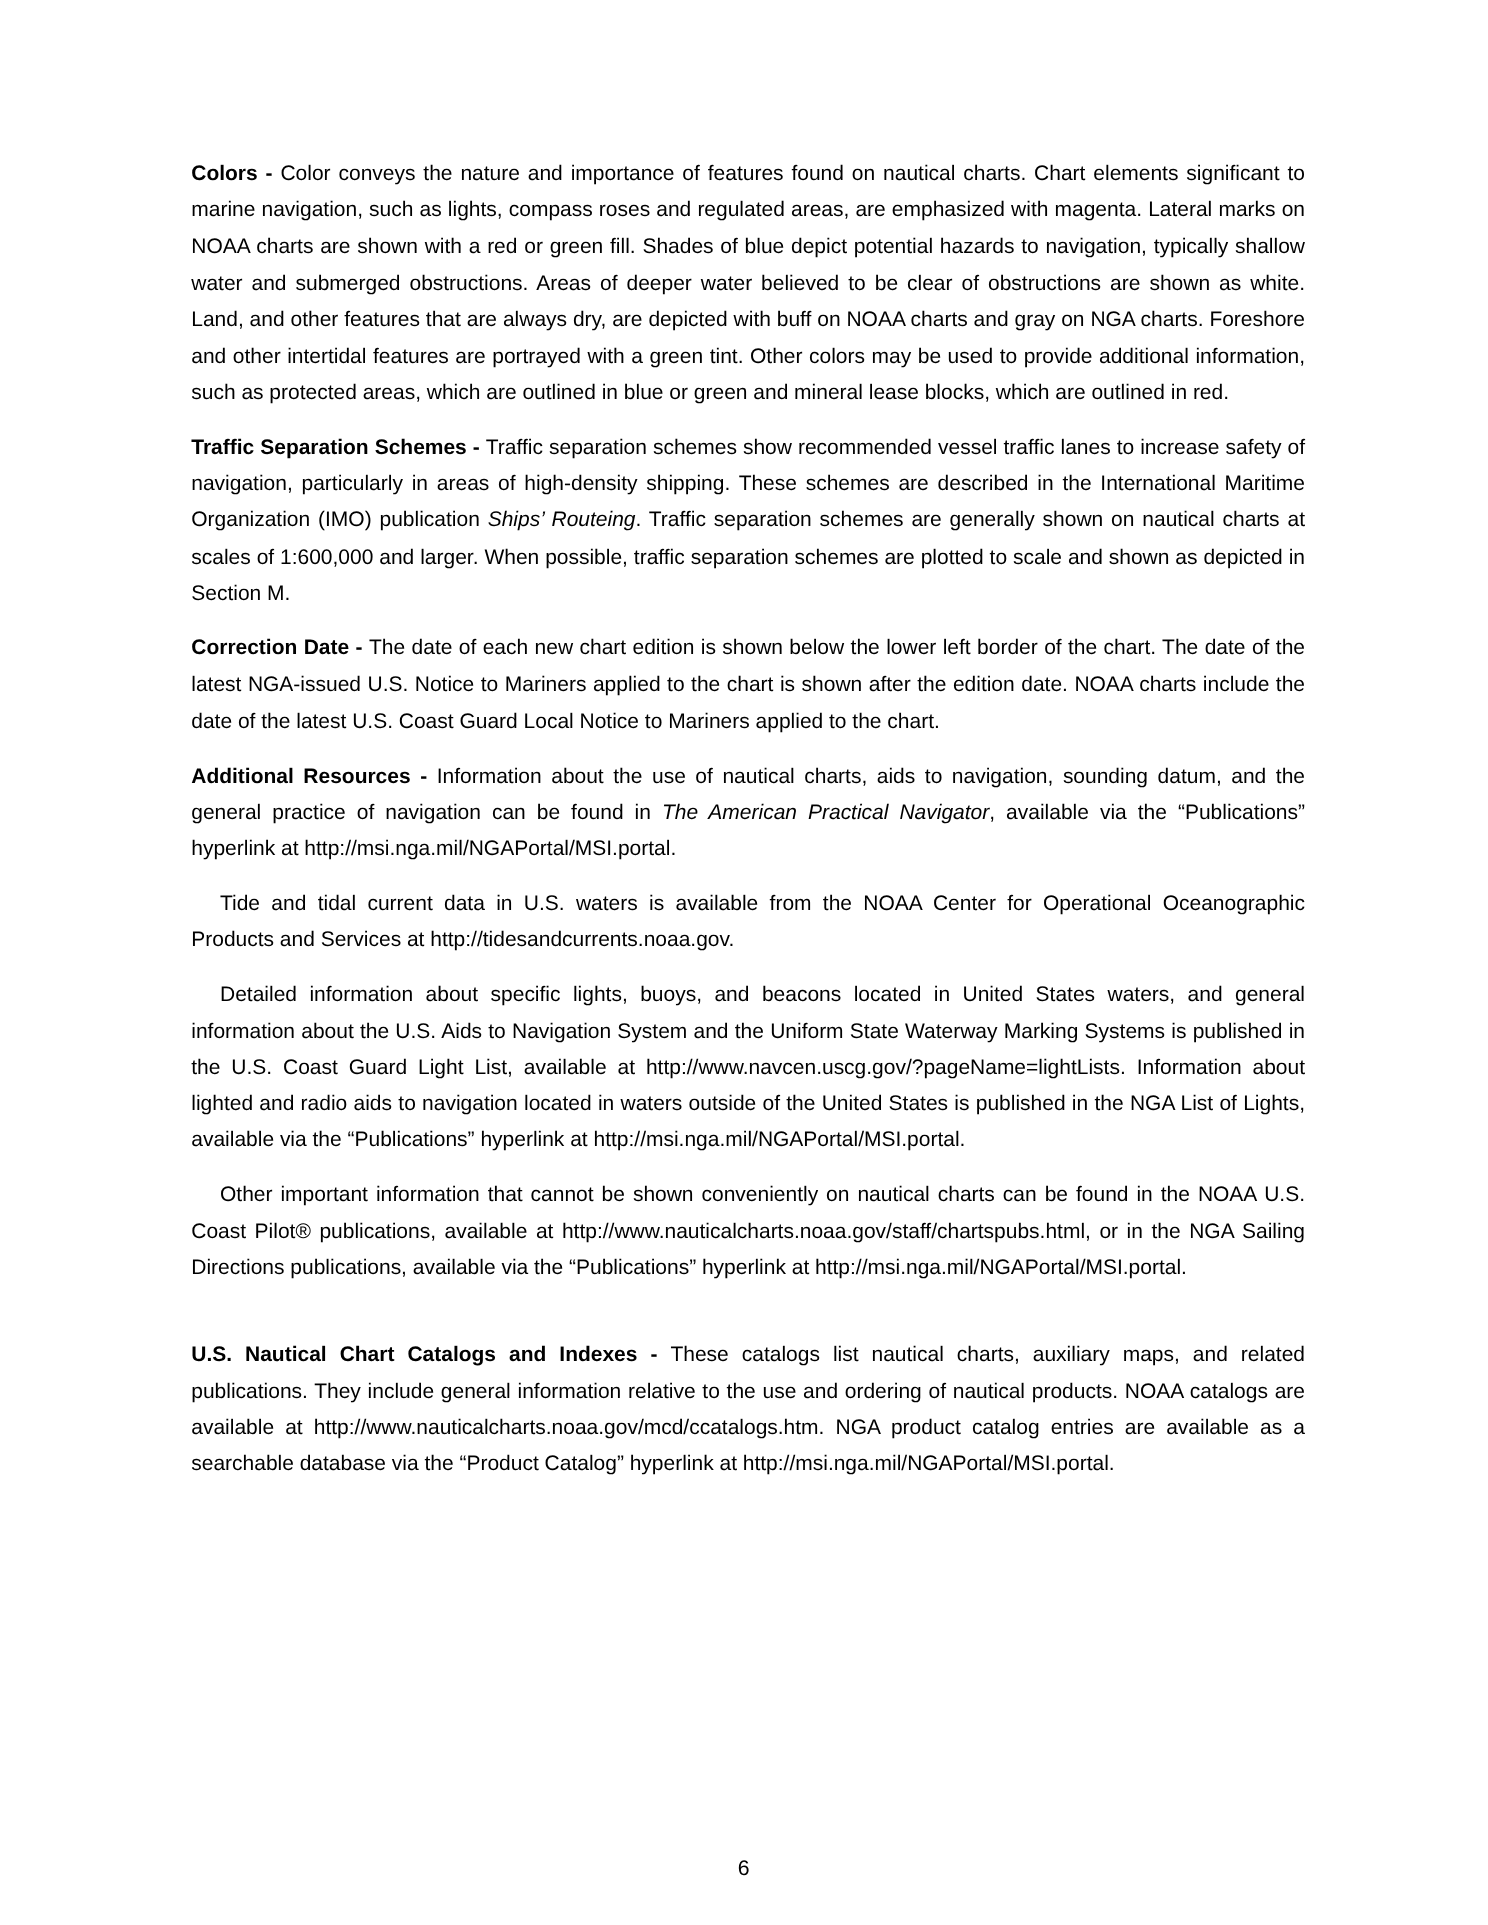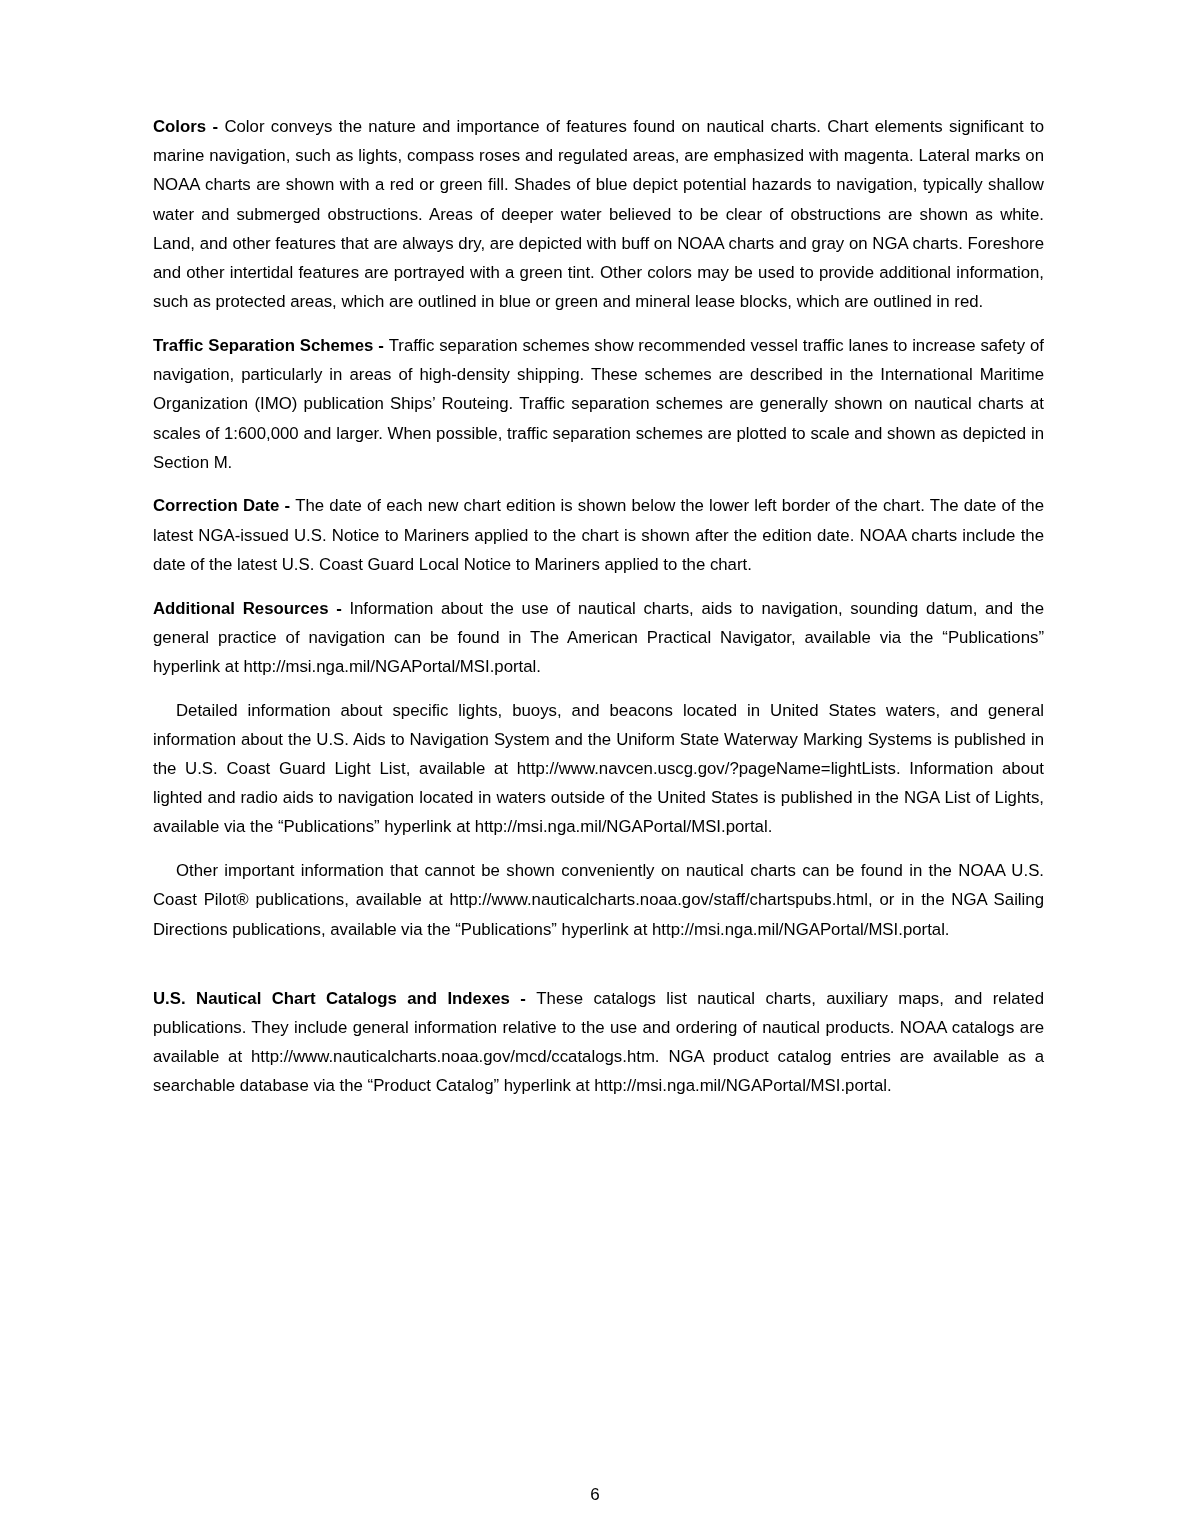--- a/index.html
+++ b/index.html
@@ -15,39 +15,39 @@
     color: #000000;
   }
   .page {
     position: absolute;
     inset: 0;
     background: #ffffff;
   }
   .content {
     position: absolute;
     left: 153px;
-    top: 112px;
+    top: 124px;
     width: 891px;
   }
   p.para {
     font-size: 16.8px;
     line-height: 29.2px;
     color: #000000;
     text-align: justify;
     margin: 0 0 14.5px 0;
     padding: 0;
   }
   p.para.indent {
     text-indent: 23px;
   }
   p.para.gap-before {
     margin-top: 40px;
   }
   .seg-bold { font-weight: bold; }
-  .seg-italic { }
+  .seg-italic { font-style: italic; }
   .page-footer {
     position: absolute;
     top: 1484px;
     left: 0;
     width: 100%;
     text-align: center;
   }
   .page-footer span {
     font-size: 17px;
     line-height: 22px;
@@ -56,20 +56,21 @@
 </style>
 </head>
 <body>
 
 <div class="page">
   <main class="content" id="document-body">
       <p class="para"><span class="seg-bold">Colors - </span><span class="seg-normal">Color conveys the nature and importance of features found on nautical charts. Chart elements significant to marine navigation, such as lights, compass roses and regulated areas, are emphasized with magenta. Lateral marks on NOAA charts are shown with a red or green fill. Shades of blue depict potential hazards to navigation, typically shallow water and submerged obstructions. Areas of deeper water believed to be clear of obstructions are shown as white. Land, and other features that are always dry, are depicted with buff on NOAA charts and gray on NGA charts. Foreshore and other intertidal features are portrayed with a green tint. Other colors may be used to provide additional information, such as protected areas, which are outlined in blue or green and mineral lease blocks, which are outlined in red.</span></p>
       <p class="para"><span class="seg-bold">Traffic Separation Schemes - </span><span class="seg-normal">Traffic separation schemes show recommended vessel traffic lanes to increase safety of navigation, particularly in areas of high-density shipping. These schemes are described in the International Maritime Organization (IMO) publication </span><span class="seg-italic">Ships’ Routeing</span><span class="seg-normal">. Traffic separation schemes are generally shown on nautical charts at scales of 1:600,000 and larger. When possible, traffic separation schemes are plotted to scale and shown as depicted in Section M.</span></p>
       <p class="para"><span class="seg-bold">Correction Date - </span><span class="seg-normal">The date of each new chart edition is shown below the lower left border of the chart. The date of the latest NGA-issued U.S. Notice to Mariners applied to the chart is shown after the edition date. NOAA charts include the date of the latest U.S. Coast Guard Local Notice to Mariners applied to the chart.</span></p>
       <p class="para"><span class="seg-bold">Additional Resources - </span><span class="seg-normal">Information about the use of nautical charts, aids to navigation, sounding datum, and the general practice of navigation can be found in </span><span class="seg-italic">The American Practical Navigator</span><span class="seg-normal">, available via the “Publications” hyperlink at http://msi.nga.mil/NGAPortal/MSI.portal.</span></p>
+      <p class="para indent"><span class="seg-normal">Tide and tidal current data in U.S. waters is available from the NOAA Center for Operational Oceanographic Products and Services at http://tidesandcurrents.noaa.gov.</span></p>
       <p class="para indent"><span class="seg-normal">Detailed information about specific lights, buoys, and beacons located in United States waters, and general information about the U.S. Aids to Navigation System and the Uniform State Waterway Marking Systems is published in the U.S. Coast Guard Light List, available at http://www.navcen.uscg.gov/?pageName=lightLists. Information about lighted and radio aids to navigation located in waters outside of the United States is published in the NGA List of Lights, available via the “Publications” hyperlink at http://msi.nga.mil/NGAPortal/MSI.portal.</span></p>
       <p class="para indent"><span class="seg-normal">Other important information that cannot be shown conveniently on nautical charts can be found in the NOAA U.S. Coast Pilot® publications, available at http://www.nauticalcharts.noaa.gov/staff/chartspubs.html, or in the NGA Sailing Directions publications, available via the “Publications” hyperlink at http://msi.nga.mil/NGAPortal/MSI.portal.</span></p>
       <p class="para gap-before"><span class="seg-bold">U.S. Nautical Chart Catalogs and Indexes - </span><span class="seg-normal">These catalogs list nautical charts, auxiliary maps, and related publications. They include general information relative to the use and ordering of nautical products. NOAA catalogs are available at http://www.nauticalcharts.noaa.gov/mcd/ccatalogs.htm. NGA product catalog entries are available as a searchable database via the “Product Catalog” hyperlink at http://msi.nga.mil/NGAPortal/MSI.portal.</span></p>
     </main>
   <footer class="page-footer">
     <span>6</span>
   </footer>
 </div>
 
 </body></html>

